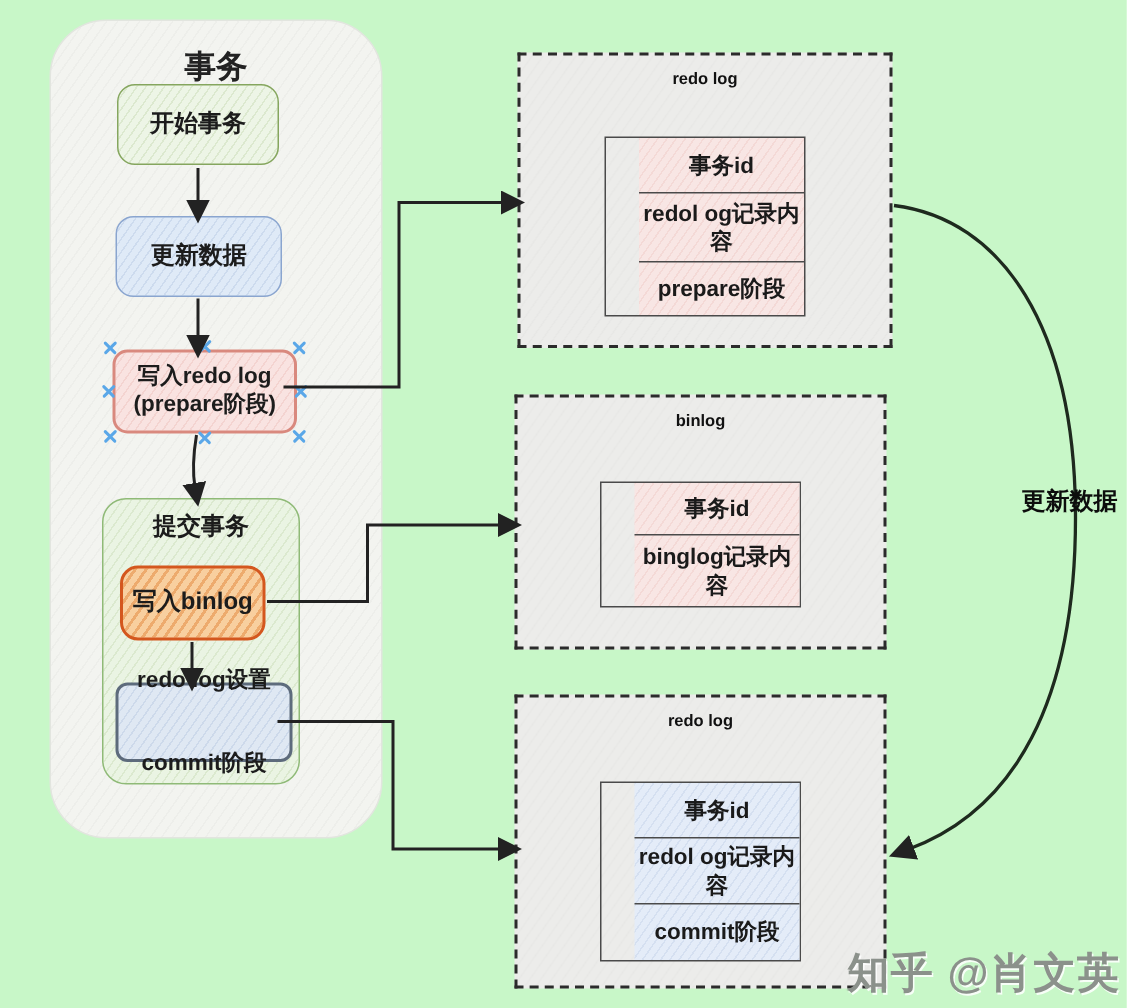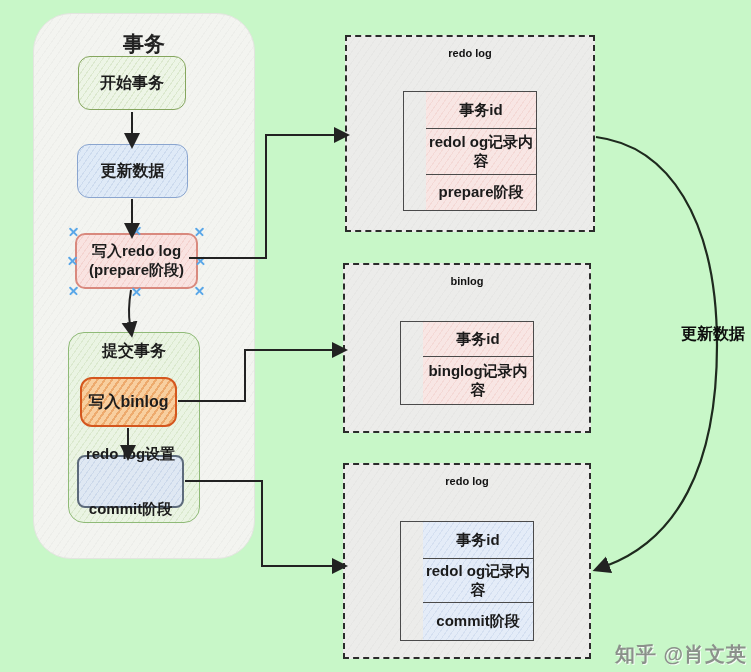--- a/index.html
+++ b/index.html
@@ -42,21 +42,21 @@
     background:#eaf4e3;
     background-image:repeating-linear-gradient(125deg,rgba(140,175,100,0.16) 0 1px,transparent 1px 5px);}
   .group-title{
     position:absolute;top:8px;left:0;width:100%;text-align:center;
     font-size:16px;font-weight:bold;color:#1c1c1c;
   }
   .node-write-binlog{left:80px;top:377px;width:97px;height:50px;border-radius:12px;
     border:2px solid #d4571e;font-size:16px;
     background:#f8cf9f;
     background-image:repeating-linear-gradient(125deg,rgba(222,120,40,0.42) 0 2px,transparent 2px 6px);}
-  .node-redo-commit{left:77px;top:455px;width:107px;height:53px;border-radius:8px;
+  .node-redo-commit{left:77px;top:455px;width:118px;height:53px;border-radius:8px;
     border:2px solid #5d6b7c;
     background:#dfe8f3;
     background-image:repeating-linear-gradient(125deg,rgba(110,140,190,0.16) 0 1px,transparent 1px 5px);gap:36px;}
   
   .handle{position:absolute;width:9px;height:9px;z-index:4;}
   .handle::before,.handle::after{
     content:"";position:absolute;left:-1px;top:4px;width:11px;height:1.6px;
     background:#5aa7e8;border-radius:1px;
   }
   .handle::before{transform:rotate(45deg);}
@@ -98,21 +98,21 @@
   
   .arrows{position:absolute;left:0;top:0;z-index:5;pointer-events:none;}
   
   .stage-label{
     position:absolute;left:681px;top:324px;font-size:16px;font-weight:bold;color:#0d0d0d;z-index:6;
   }
   .watermark{
     position:absolute;right:4px;bottom:4px;text-align:right;z-index:6;
     color:#8b918b;text-shadow:1px 1px 0 rgba(255,255,255,0.85);
   }
-  .wm-zhihu{font-size:20px;font-weight:bold;letter-spacing:1px;}
+  .wm-zhihu{font-size:28px;font-weight:bold;letter-spacing:1px;}
   .wm-csdn{font-size:13px;margin-top:-2px;color:#97a097;}
 </style>
 </head>
 <body>
 
 <div class="canvas">
 
   <div class="panel">
     <div class="panel-title">事务</div>
   </div>

